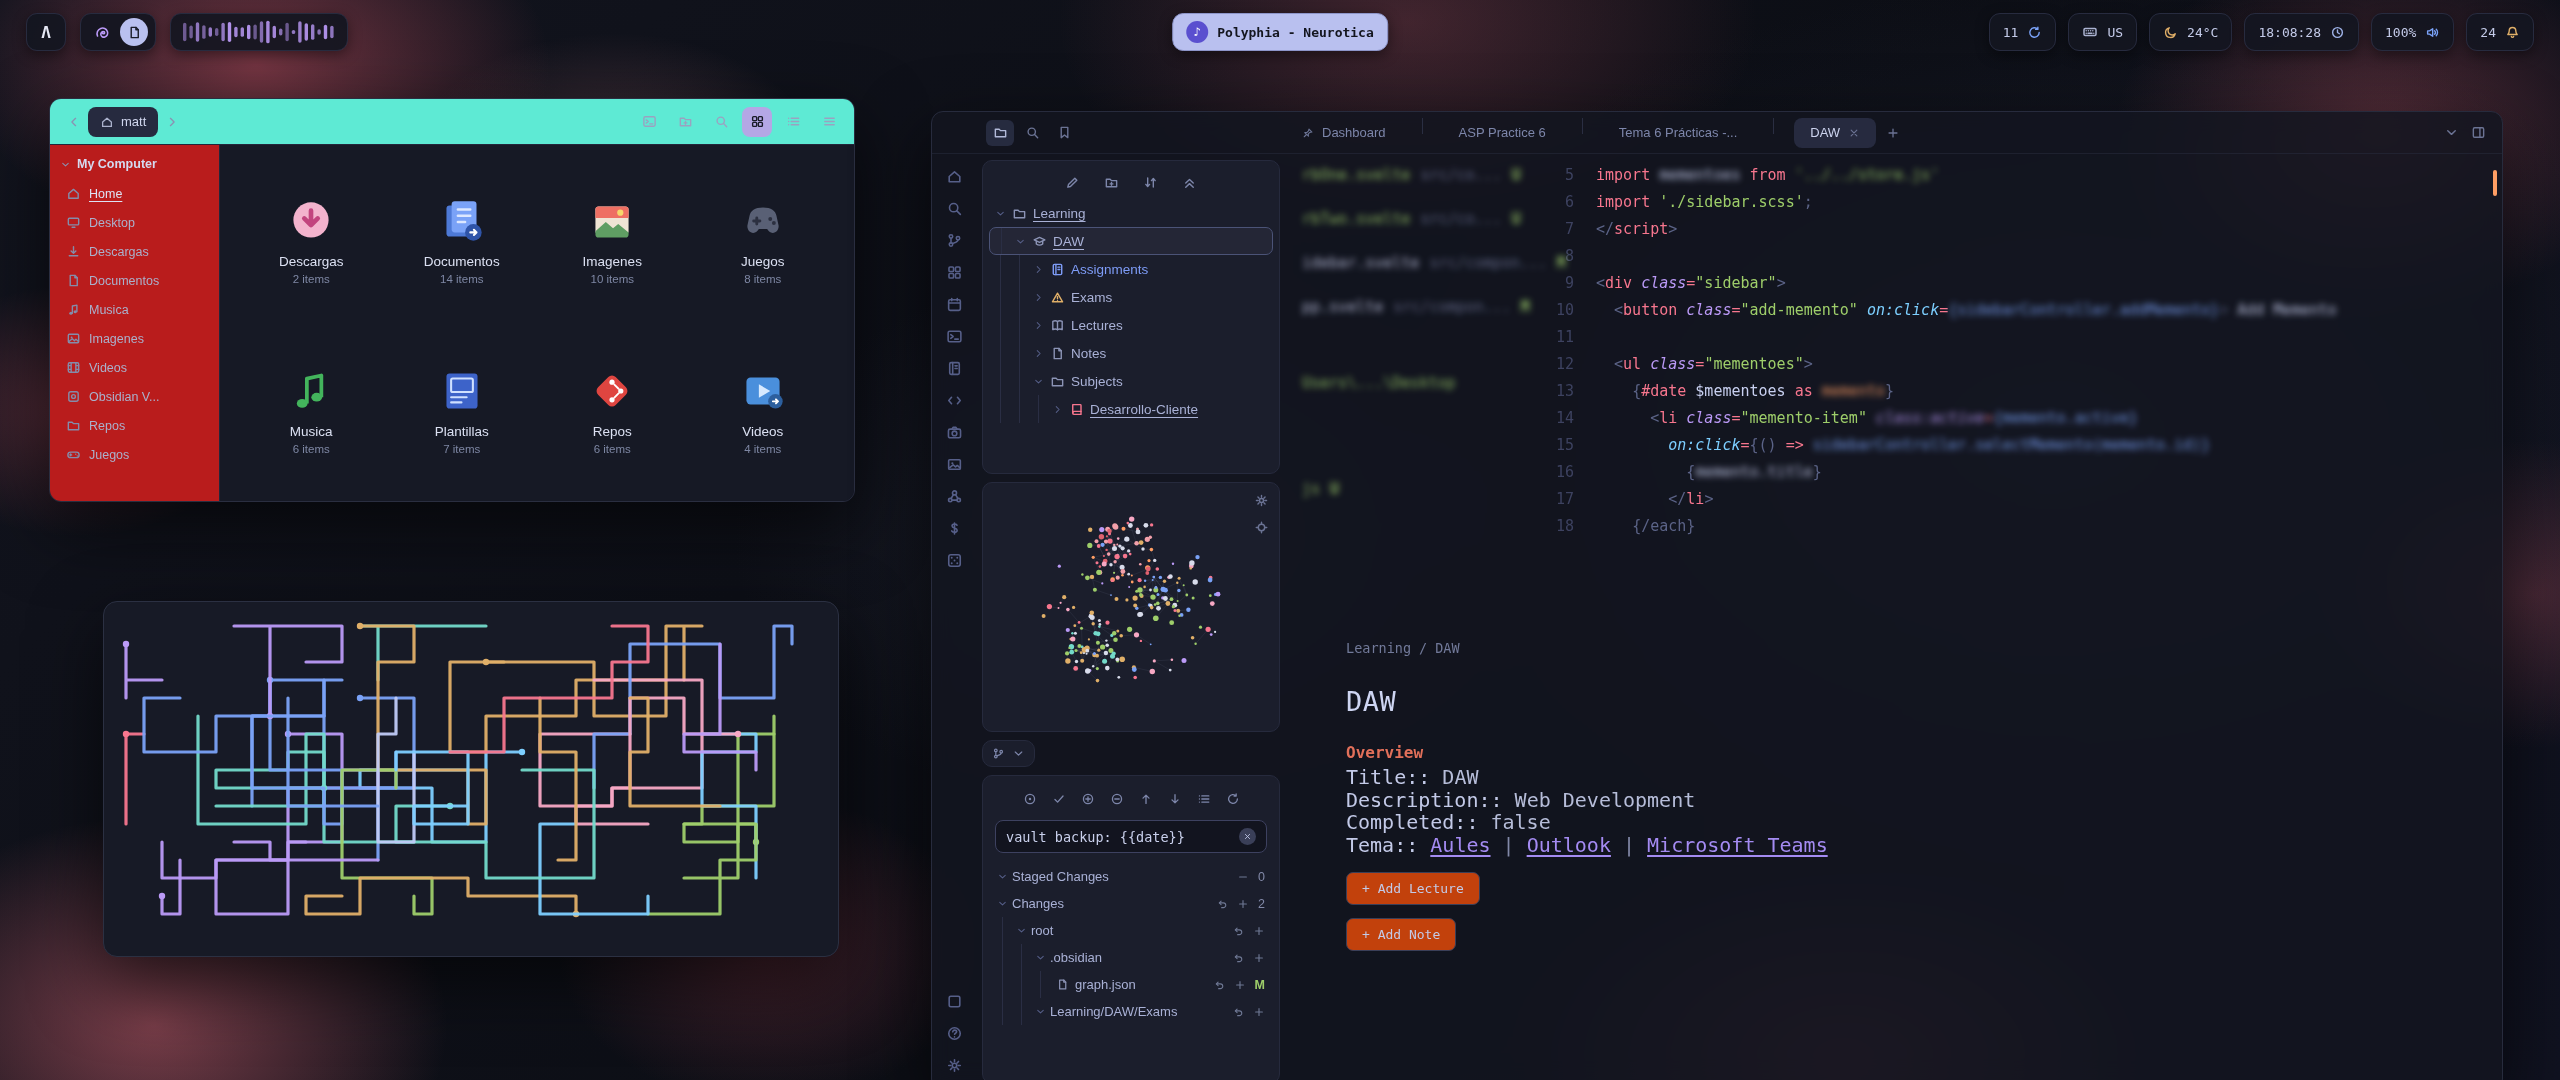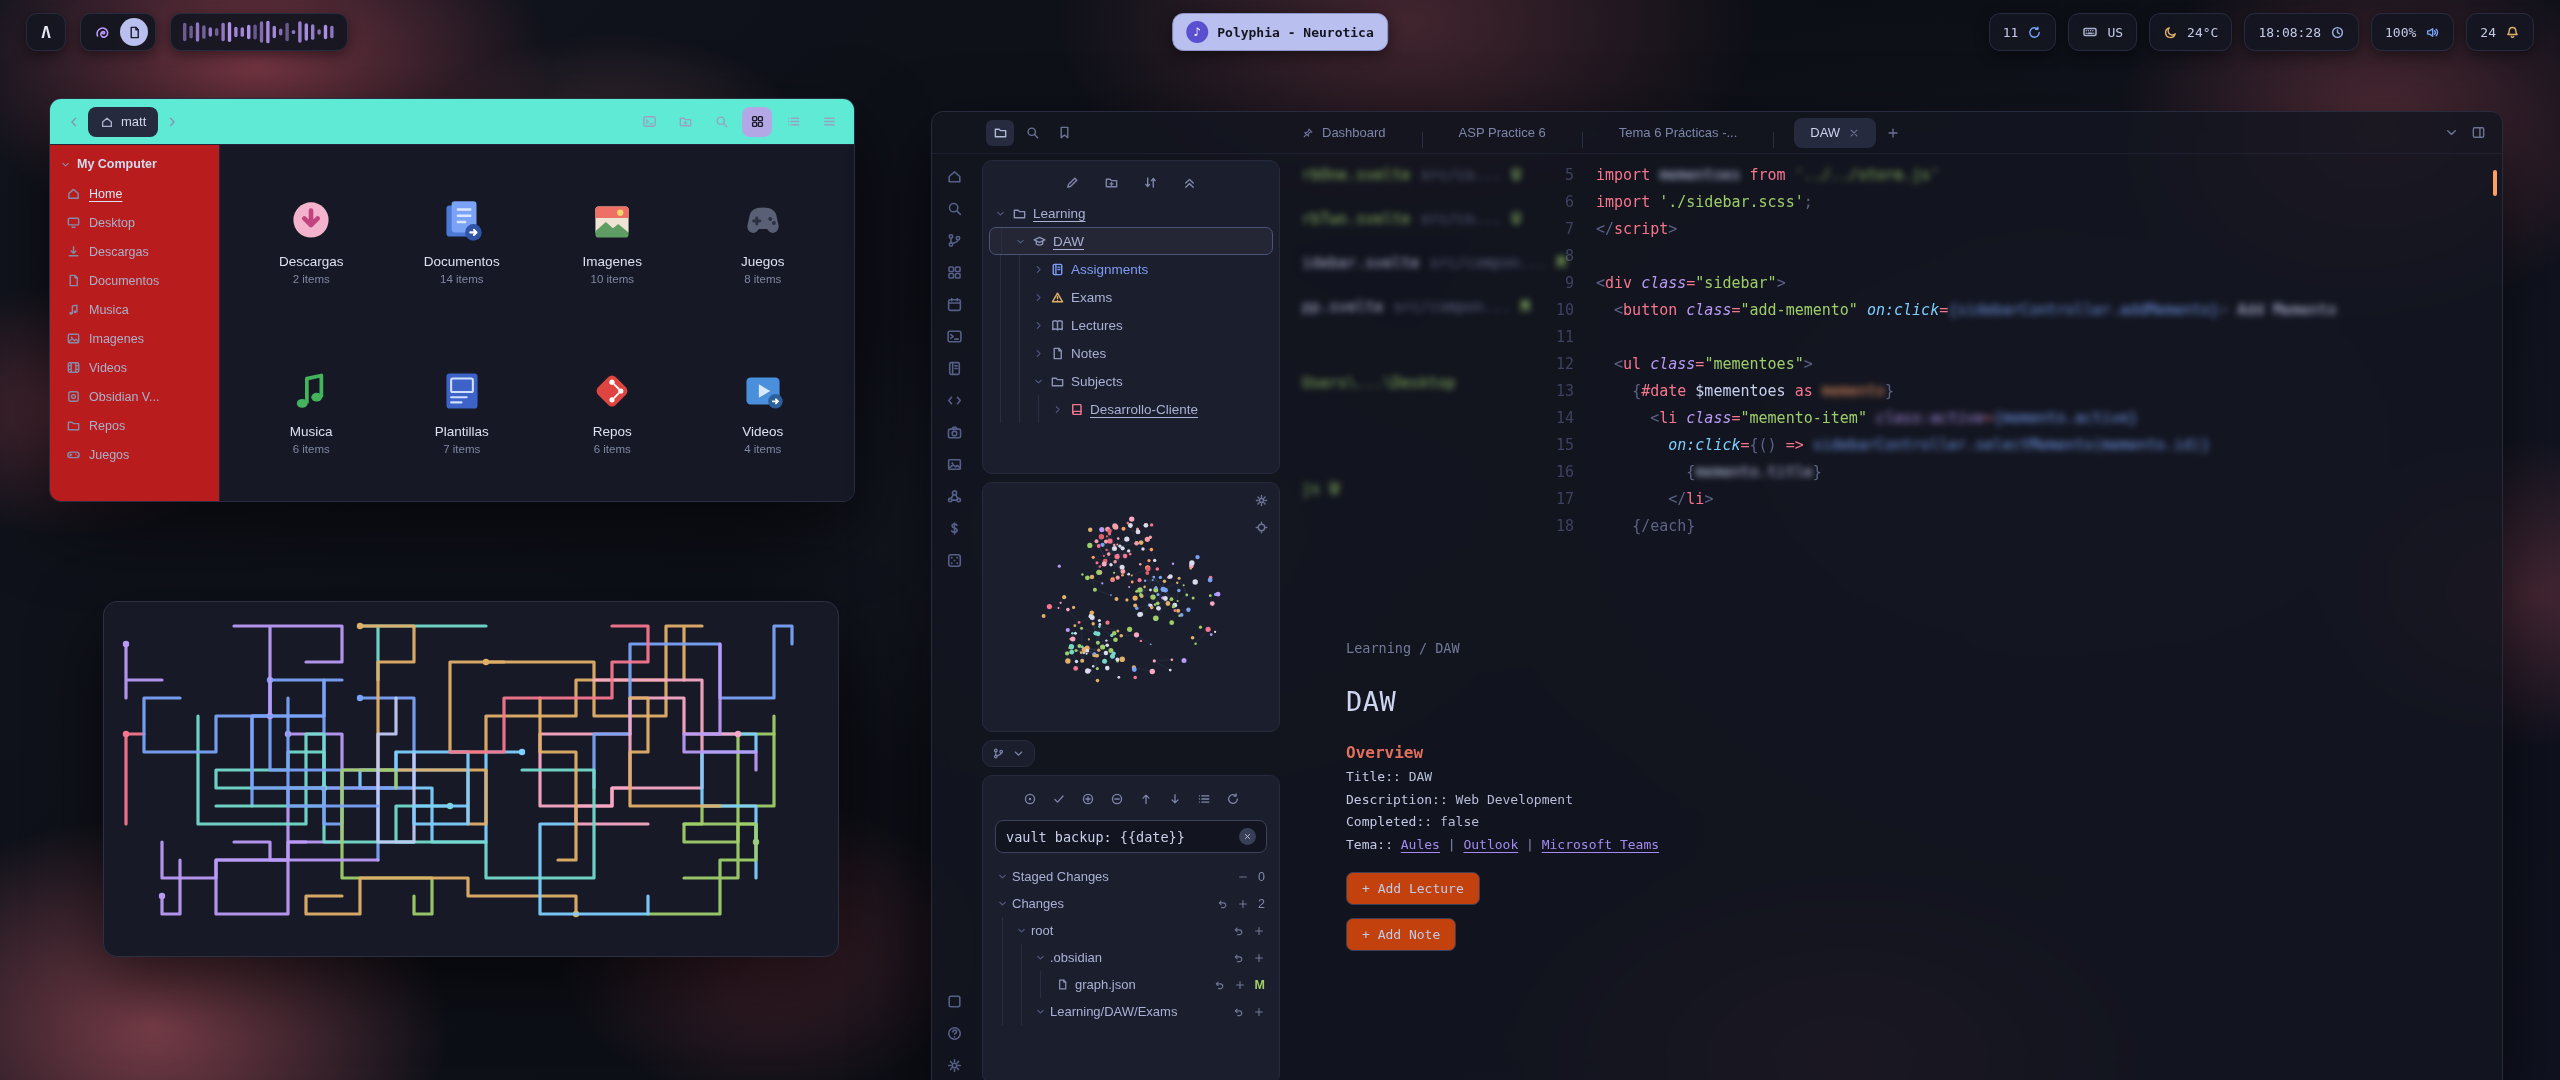--- a/index.html
+++ b/index.html
@@ -61,21 +61,21 @@
   #pipes{left:103px;top:601px;width:736px;height:356px;background:#171a26;border:1.5px solid #2b3042;border-radius:14px;padding:12px}
 
   
   #obs{left:931px;top:111px;width:1572px;height:980px;background:rgba(19,21,31,.86);backdrop-filter:blur(10px);border:1px solid #272b3d;display:flex;flex-direction:column;overflow:hidden}
   #obs-top{height:42px;display:flex;align-items:center;border-bottom:1px solid rgba(40,44,62,.55);flex:none}
   .ribbon-spacer{width:44px;flex:none}
   #pane-tabs{width:310px;flex:none;display:flex;align-items:center;gap:4px;padding:0 10px}
   .pane-tab{width:28px;height:26px;border-radius:6px;display:flex;align-items:center;justify-content:center;color:#6b7394}
   .pane-tab.active{background:#262b3f;color:#b2bad9}
   #tabs-wrap{flex:1;display:flex;align-items:center;min-width:0;gap:4px}
-  #tabs{display:flex;align-items:flex-end;gap:20px}
+  #tabs{display:flex;align-items:flex-start;gap:20px}
   .tab{display:flex;align-items:center;gap:8px;padding:0 16px;height:30px;border-radius:8px;color:#7d86aa;font-size:13px;white-space:nowrap}
   .tab.active{background:#262a3f;color:#ccd3ee}
   .tab .tic{display:flex;color:#6b7394}
   .tabsep{width:1px;height:16px;background:#2a2e42}
   #new-tab{width:26px;height:26px;border-radius:6px;display:flex;align-items:center;justify-content:center;color:#6b7394}
   #obs-top-right{margin-left:auto;display:flex;gap:12px;padding:0 16px;color:#6b7394}
   #obs-body{flex:1;display:flex;min-height:0}
   #ribbon{width:44px;flex:none;display:flex;flex-direction:column;align-items:center;padding:14px 0 16px;color:#565f89}
   #ribb-top{display:flex;flex-direction:column;gap:15px}
   #ribb-bottom{margin-top:auto;display:flex;flex-direction:column;gap:15px}
@@ -112,21 +112,21 @@
   .ln{width:58px;flex:none;text-align:right;padding-right:22px;color:#3d4260}
   .lc{white-space:pre}
   .tk-k{color:#f7768e}.tk-s{color:#9ece6a}.tk-p{color:#5b6387}.tk-a{color:#bb9af7;font-style:italic}
   .tk-c{color:#7dcfff;font-style:italic}.tk-v{color:#c8d0f0}.tk-f{color:#7aa2f7}.tk-o{color:#ff9e64}
   .blr{filter:blur(3px);opacity:.9}
   #scroll-marker{position:absolute;right:5px;top:16px;width:4px;height:26px;border-radius:2px;background:#ff9e64}
   #note-pane{flex:1;padding:16px 40px 0 60px;font-family:"DejaVu Sans Mono",monospace;overflow:hidden}
   #crumb{font-size:13.5px;color:#727a9a;display:flex;gap:8px}
   #note-title{font-size:27px;color:#ced5f2;margin-top:30px;letter-spacing:.5px}
   #overview-h{font-size:16px;color:#e2705a;font-weight:bold;margin-top:26px}
-  .prop{font-size:13px;line-height:22.5px;color:#bac2de}
+  .prop{font-size:20px;line-height:22.5px;color:#bac2de}
   #props{margin-top:4px}
   .pkey{color:#c3cae8}.pval{color:#b6bdd9}
   .plink{color:#a48bf2;text-decoration:underline;text-underline-offset:3px;cursor:pointer}
   .psep{color:#8289a8}
   #actions-h{font-size:22px;color:#ced5f2;font-weight:bold;margin-top:36px}
   #note-buttons{margin-top:16px;display:flex;flex-direction:column;align-items:flex-start;gap:13px}
   .action-btn{background:#c2410c;border:1px solid #3a3f58;border-radius:7px;color:#c3cae8;font:13px "DejaVu Sans Mono",monospace;padding:8px 15px}
 </style>
 </head>
 <body>

